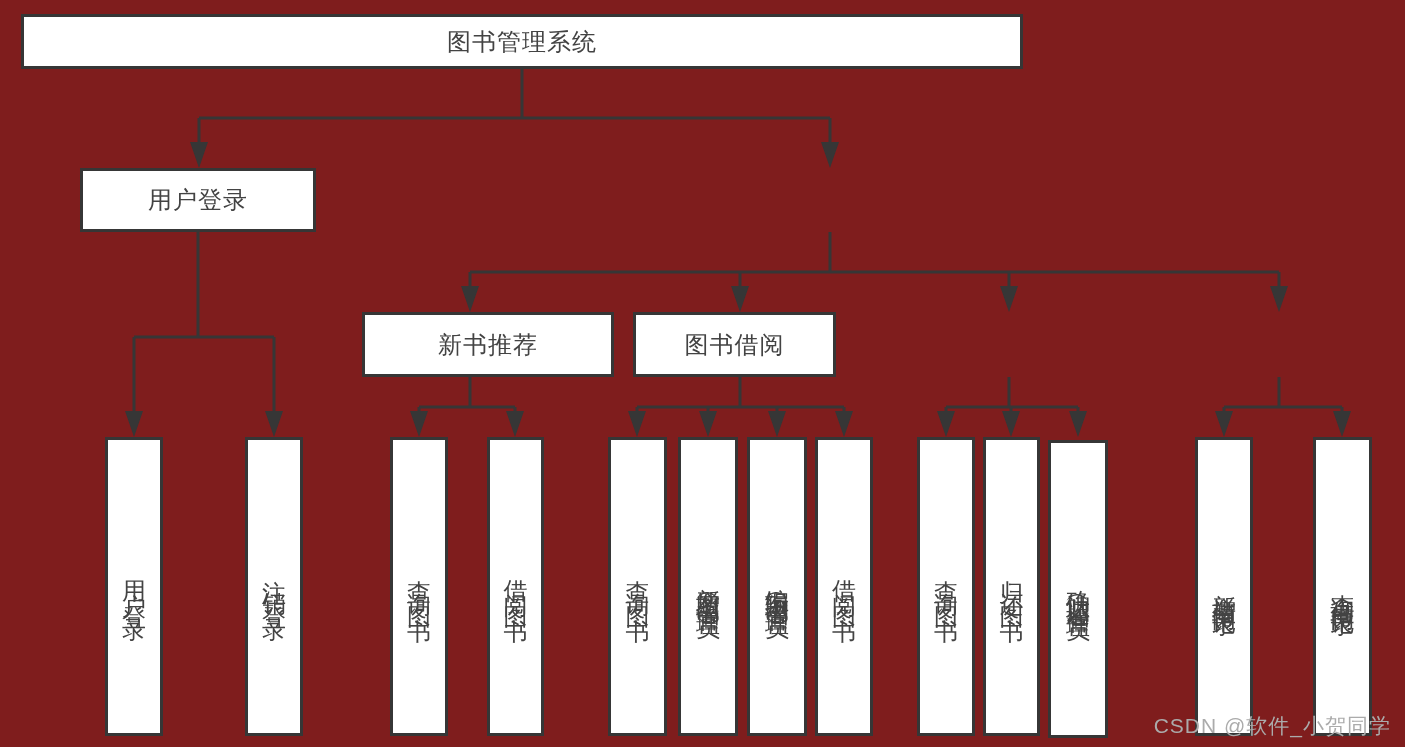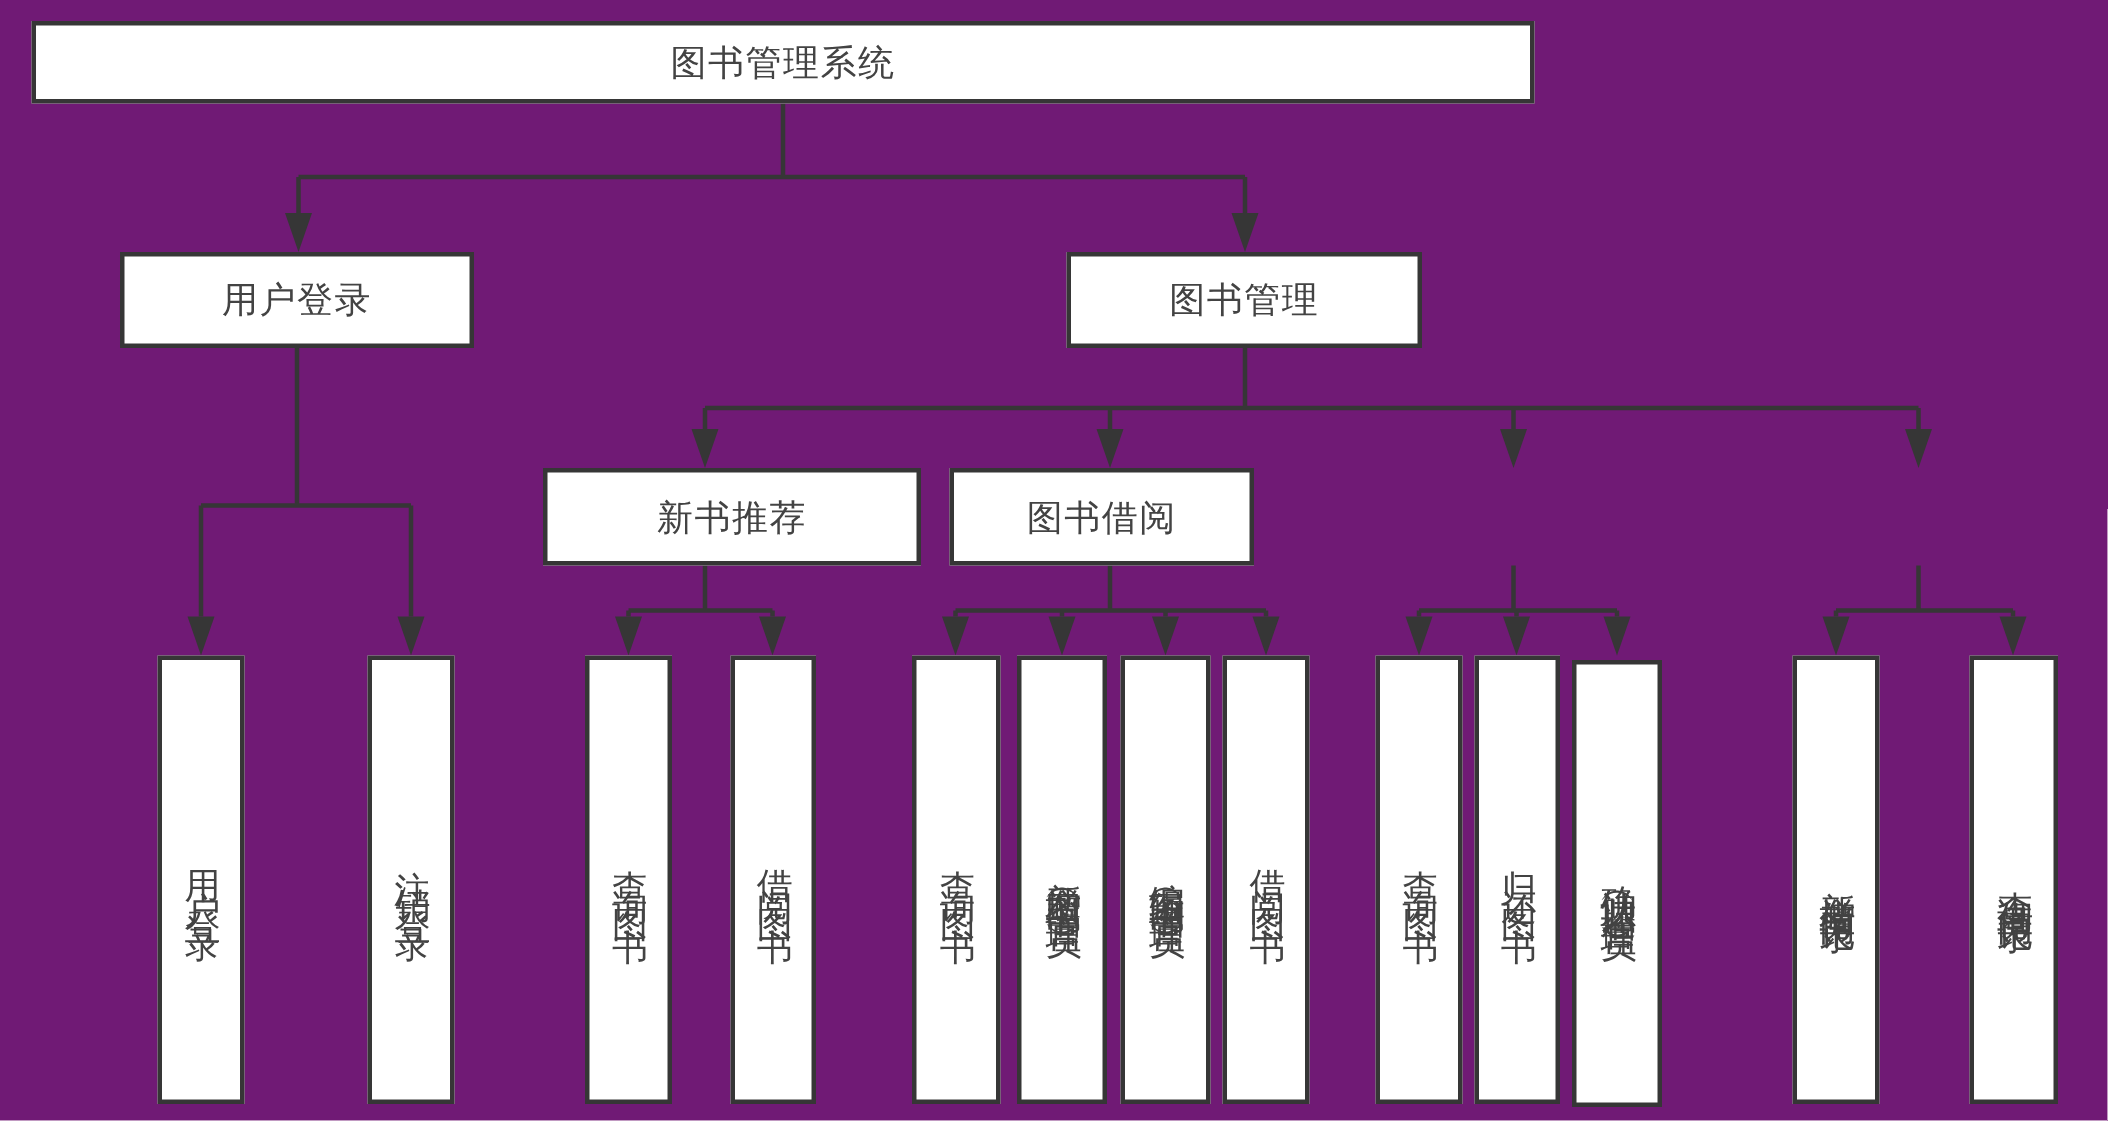--- a/index.html
+++ b/index.html
@@ -1,21 +1,21 @@
 <!DOCTYPE html>
 <html><head>
 <meta charset="utf-8">
 <style>
   * { margin: 0; padding: 0; box-sizing: border-box; }
   html, body { background: #ffffff; }
   .canvas {
     position: relative;
     width: 1405px;
     height: 747px;
-    background: #701a75;
+    background: #7f1d1d;
     font-family: "Liberation Sans", "DejaVu Sans", sans-serif;
     overflow: hidden;
   }
   .connectors {
     position: absolute;
     left: 0; top: 0;
     width: 1405px; height: 747px;
   }
   .node {
     position: absolute;
@@ -96,23 +96,20 @@
     </g>
   </svg>
 
   <div class="node h-node" style="left:21px;top:14px;width:1002px;height:55px">
     <span>图书管理系统</span>
   </div>
 
   <div class="node h-node" style="left:80px;top:168px;width:236px;height:64px">
     <span>用户登录</span>
   </div>
-  <div class="node h-node" style="left:711px;top:168px;width:237px;height:64px">
-    <span>图书管理</span>
-  </div>
 
   <div class="node h-node" style="left:362px;top:312px;width:252px;height:65px">
     <span>新书推荐</span>
   </div>
   <div class="node h-node" style="left:633px;top:312px;width:203px;height:65px">
     <span>图书借阅</span>
   </div>
 
   <div class="node v-node roomy" style="left:105px;top:437px;width:58px;height:299px">
     <span>用户登录</span>
@@ -151,14 +148,15 @@
     <span>确认归还（管理员）</span>
   </div>
 
   <div class="node v-node tight" style="left:1195px;top:437px;width:58px;height:299px">
     <span>新增借阅记录</span>
   </div>
   <div class="node v-node tight" style="left:1313px;top:437px;width:59px;height:299px">
     <span>查询借阅记录</span>
   </div>
 
+  <div class="watermark">CSDN @软件_小贺同学</div>
 
 </div>
 
 </body></html>

